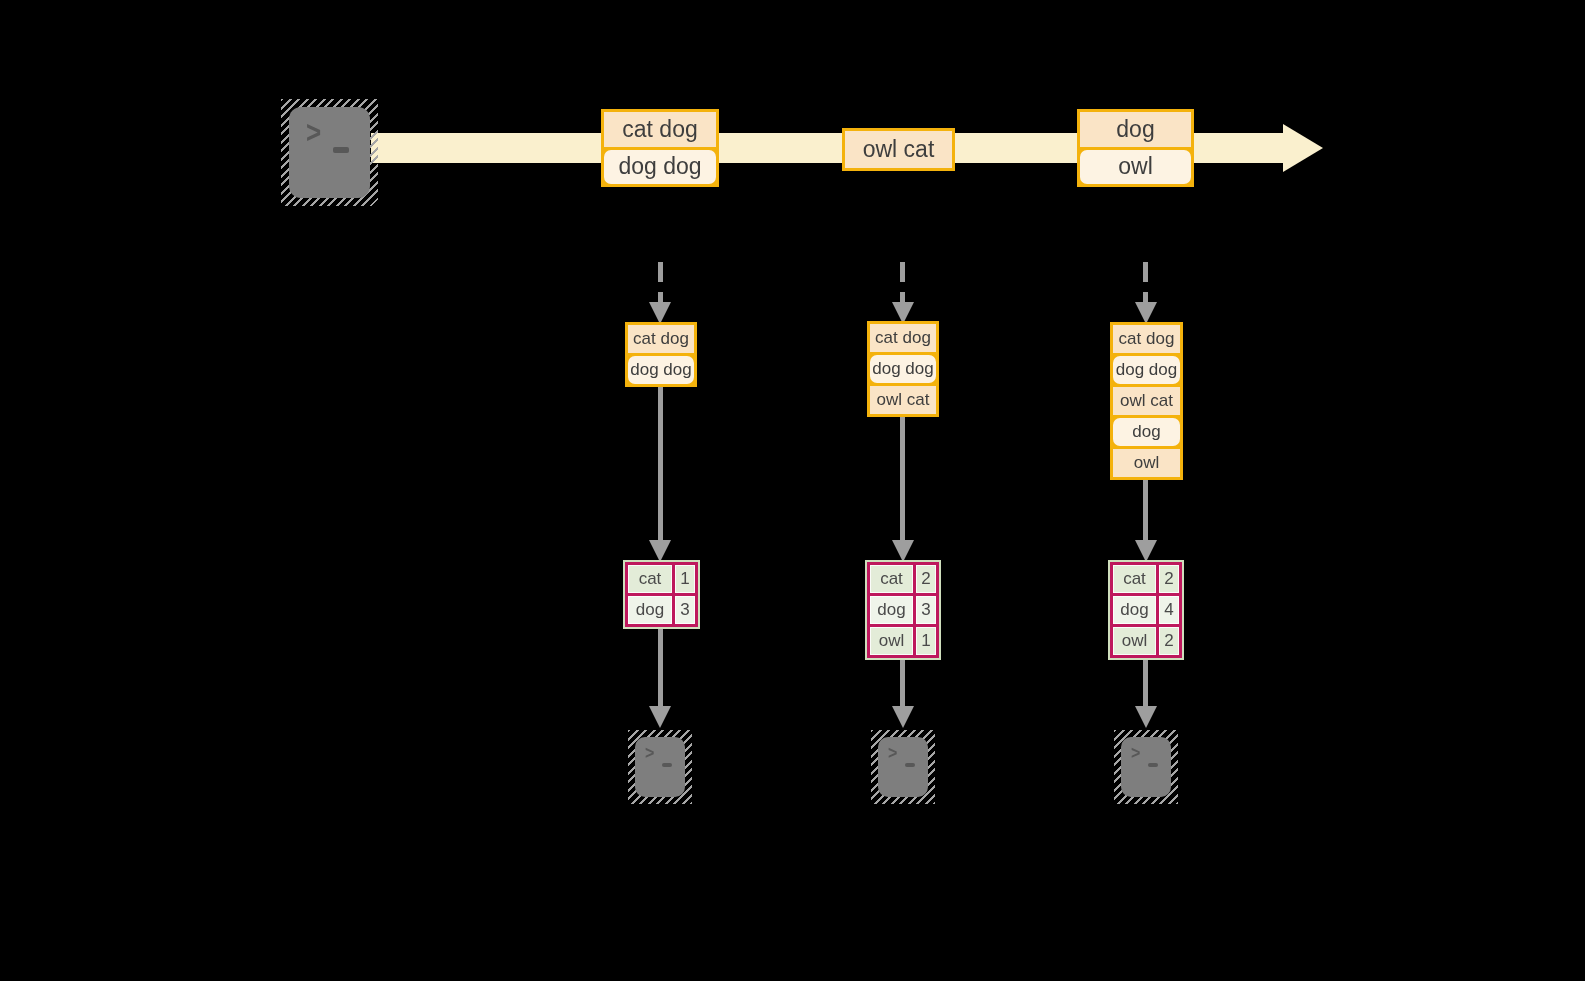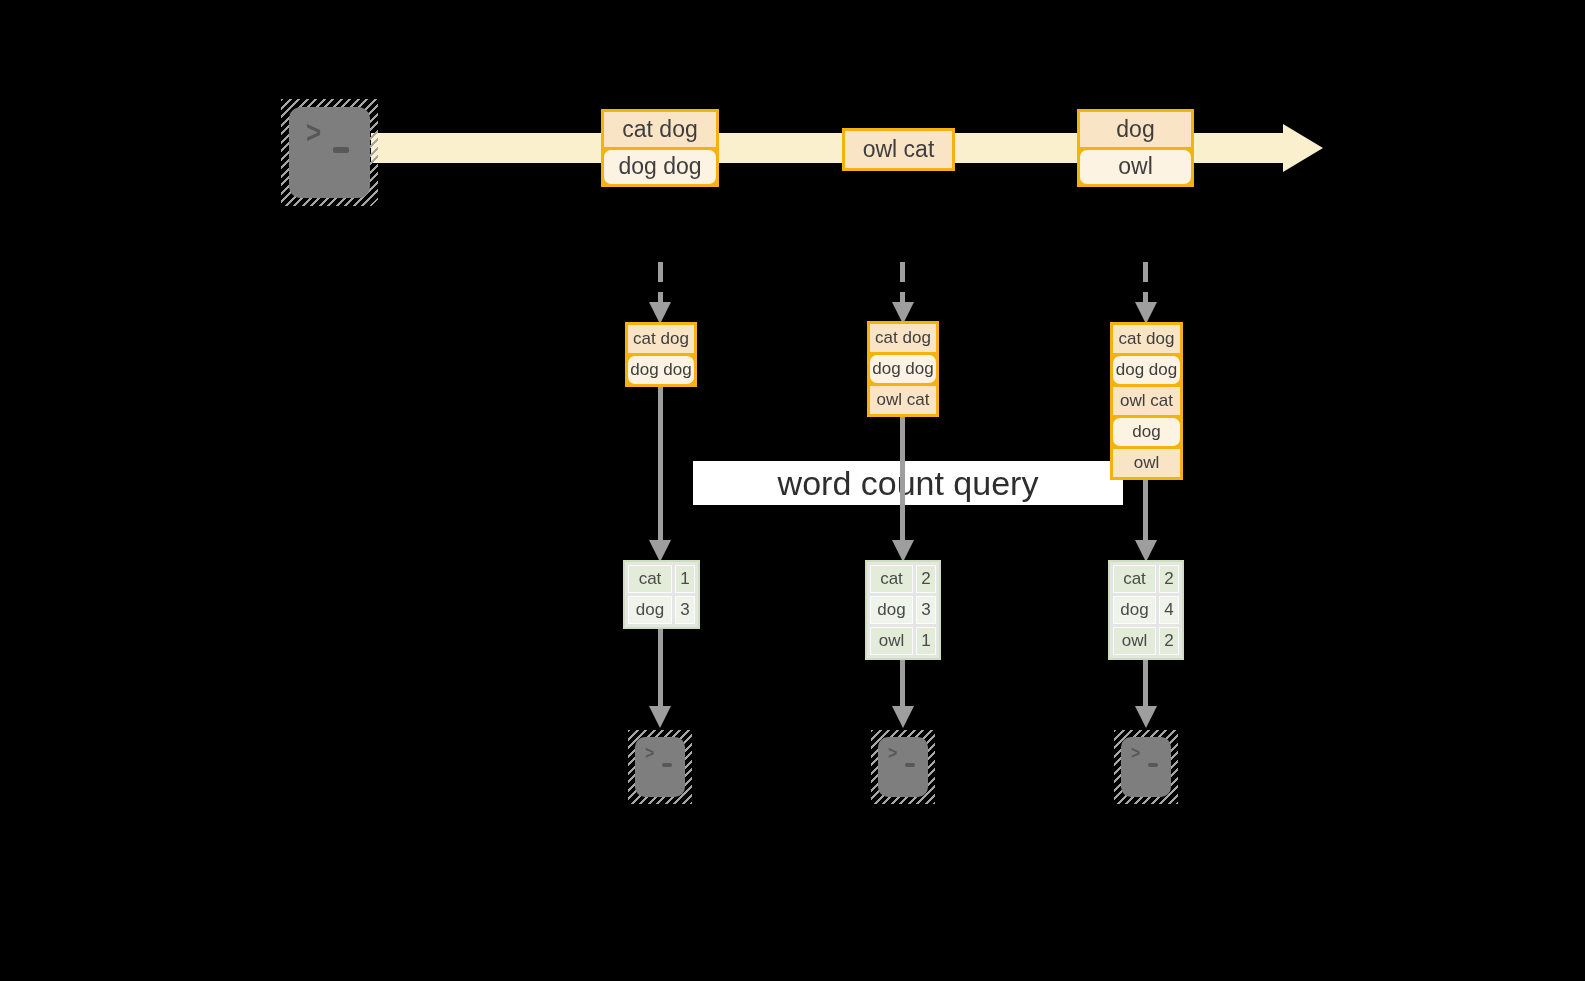--- a/index.html
+++ b/index.html
@@ -20,21 +20,21 @@
   .peach{background:#FAE4C6;}
   .cream{background:#FDF3E3;border-radius:7px;}
 
   
   .dashline{width:5px;background:repeating-linear-gradient(180deg,#9E9E9E 0 20px,transparent 20px 30px);z-index:5;}
   .solidline{width:5px;background:#9E9E9E;z-index:5;}
   .head-down{width:0;height:0;border-left:11px solid transparent;border-right:11px solid transparent;
              border-top:22px solid #9E9E9E;z-index:5;}
 
   
-  .gtable{background:#e5e5e5;padding:3px;display:flex;flex-direction:column;gap:3px;
+  .gtable{background:#be185d;padding:3px;display:flex;flex-direction:column;gap:3px;
           box-shadow:0 0 0 2px #CFDFBD;z-index:6;}
   .grow{display:flex;gap:3px;flex:1;}
   .gcell{display:flex;align-items:center;justify-content:center;font-size:17px;color:#4A4A4A;
          box-shadow:inset 0 0 0 1px rgba(255,255,255,.85);}
   .gword{flex:1;}
   .gnum{width:20px;}
   .g1{background:#E3ECD8;}
   .g2{background:#EFF4EA;}
 
   
@@ -95,23 +95,20 @@
     <div class="erow peach">owl cat</div>
   </div>
   <div class="abs ebox stack" style="left:1110px;top:322px;width:73px;height:158px">
     <div class="erow peach">cat dog</div>
     <div class="erow cream">dog dog</div>
     <div class="erow peach">owl cat</div>
     <div class="erow cream">dog</div>
     <div class="erow peach">owl</div>
   </div>
 
-  <div class="abs banner" style="left:693px;top:461px;width:430px;height:44px">
-    <span>word count query</span>
-  </div>
 
   <div class="abs solidline" style="left:658px;top:387px;height:153px"></div>
   <div class="abs head-down" style="left:649px;top:540px"></div>
   <div class="abs solidline" style="left:900px;top:417px;height:123px"></div>
   <div class="abs head-down" style="left:892px;top:540px"></div>
   <div class="abs solidline" style="left:1143px;top:480px;height:60px"></div>
   <div class="abs head-down" style="left:1135px;top:540px"></div>
 
   <div class="abs gtable" style="left:625px;top:562px;width:73px;height:65px">
     <div class="grow">

